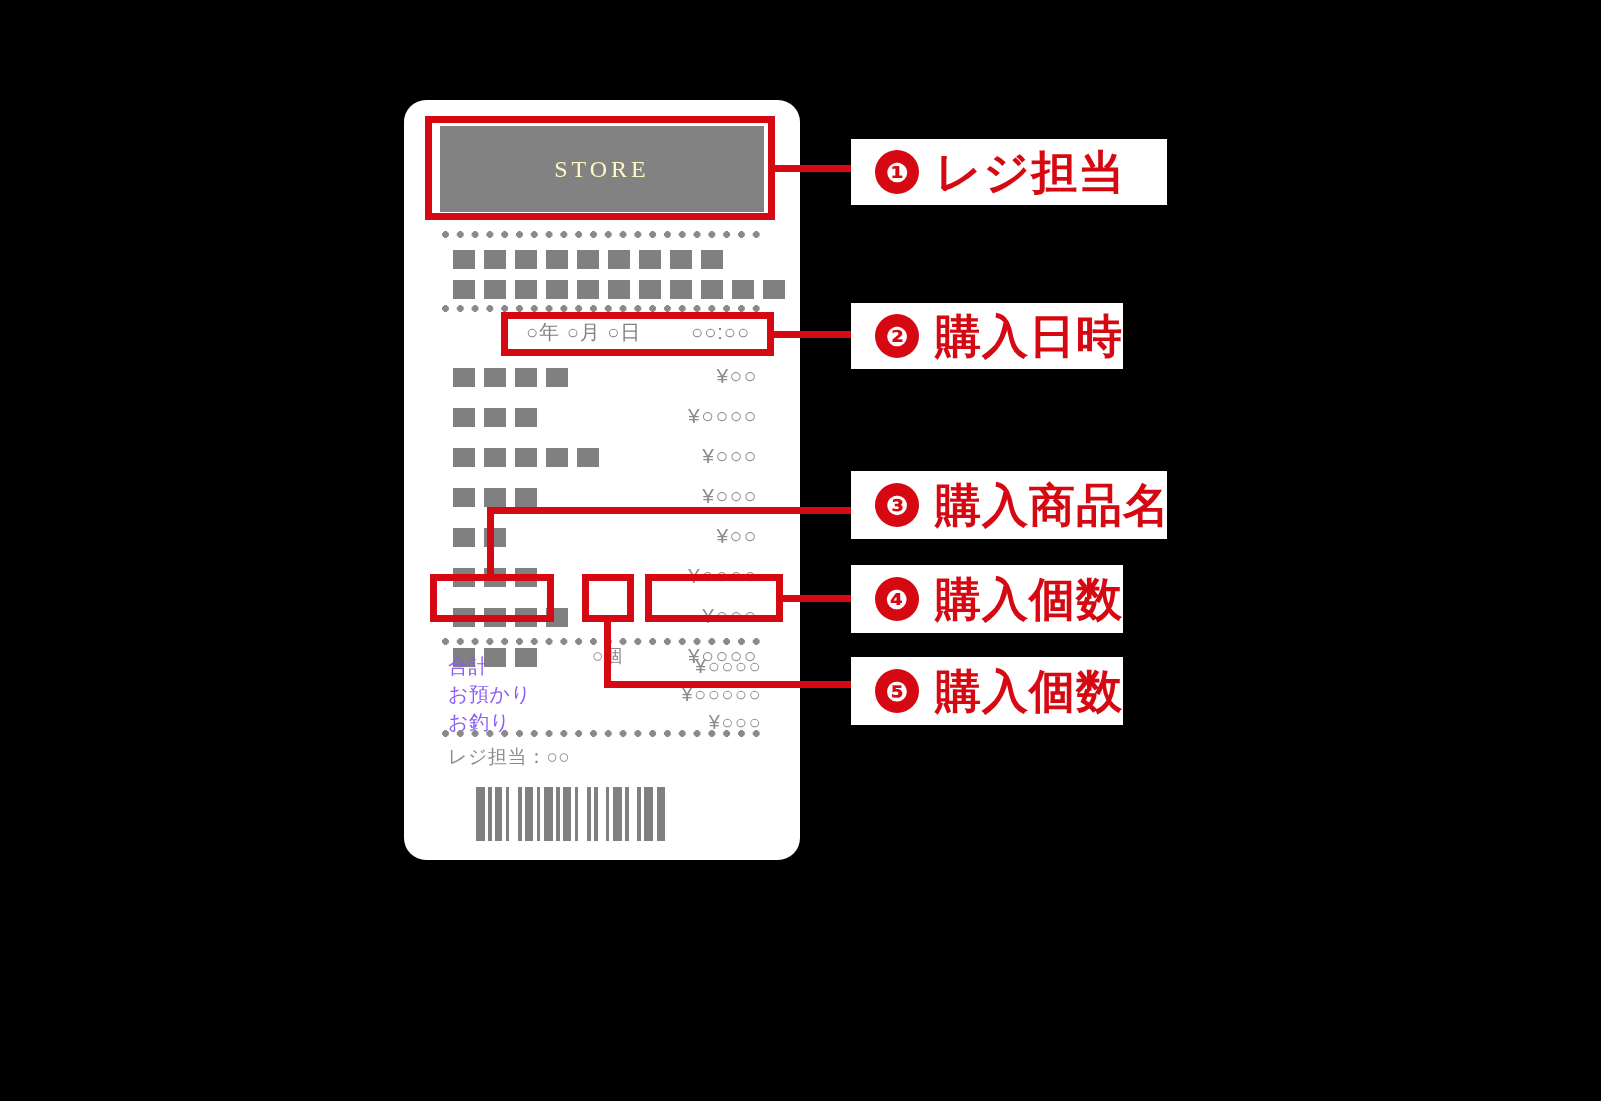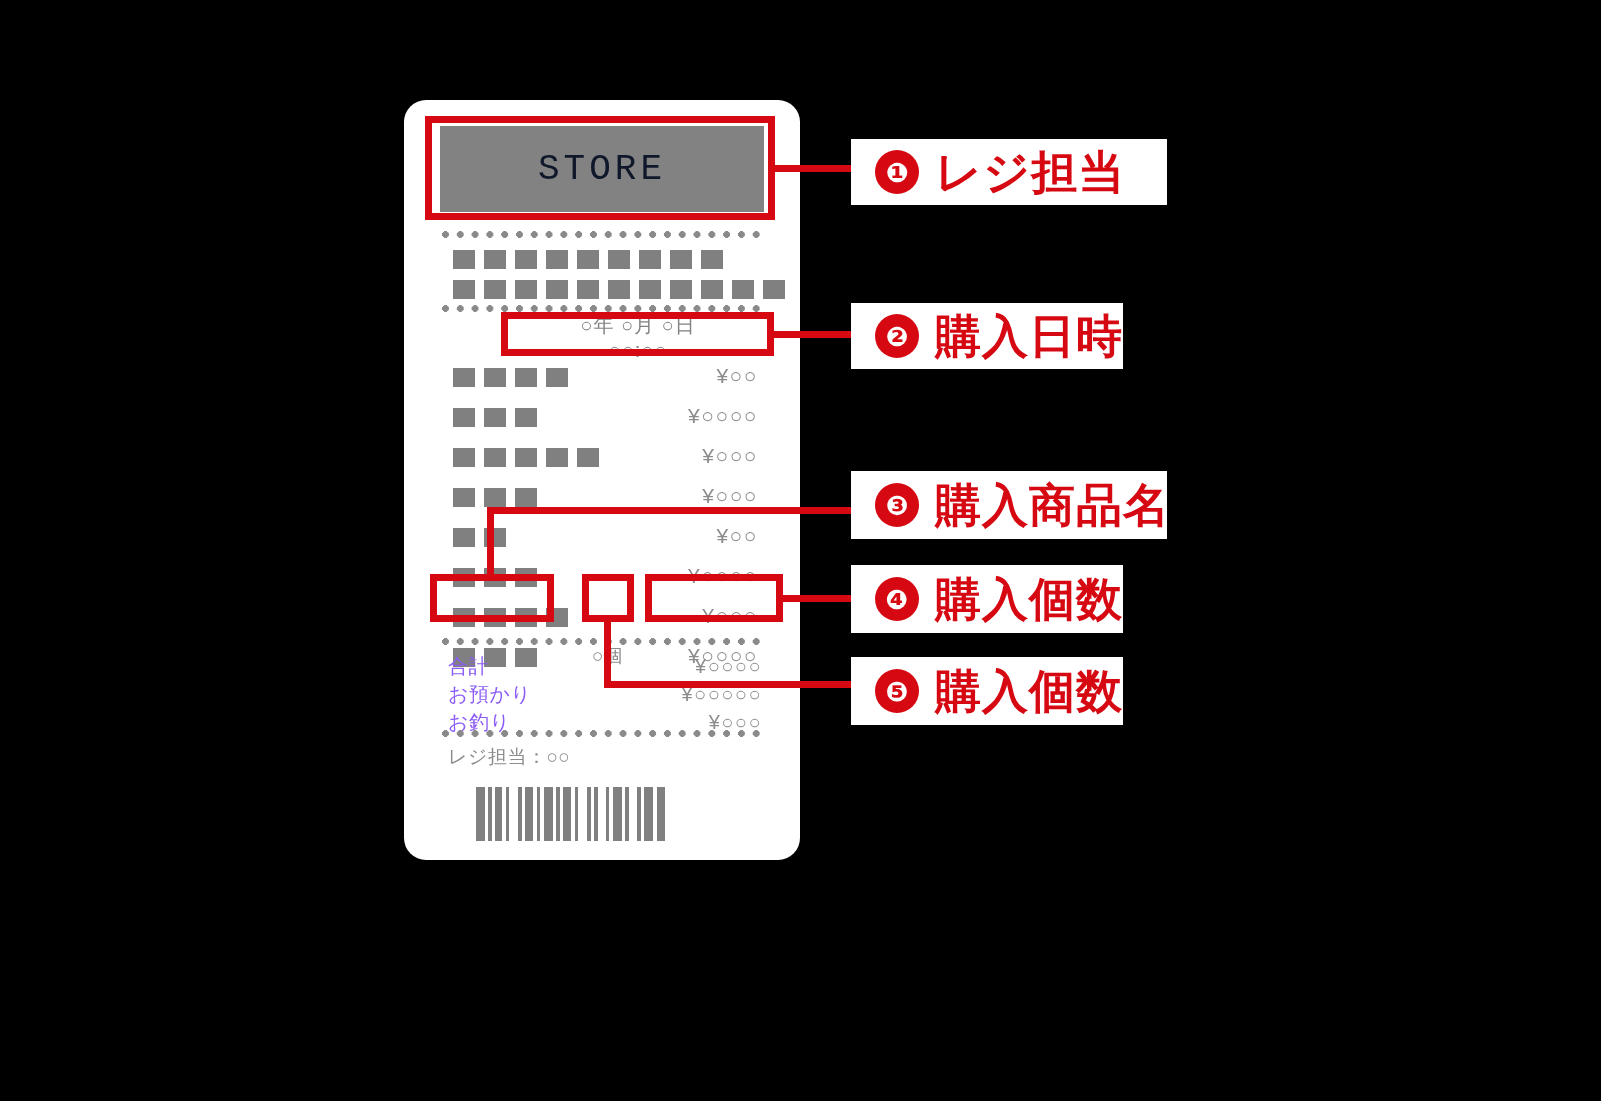--- a/index.html
+++ b/index.html
@@ -42,23 +42,23 @@
     left: 36px;
     top: 26px;
     width: 324px;
     height: 86px;
     background: #828282;
     display: flex;
     align-items: center;
     justify-content: center;
   }
   #store-banner .store-text {
-    font-family: Liberation Mono, monospace;
-    font-size: 36px;
-    color: #0f172a;
+    font-family: Liberation Serif, serif;
+    font-size: 24px;
+    color: #fef9c3;
     letter-spacing: 4px;
   }
 
   
   .dotline {
     position: absolute;
     height: 7px;
     background-image: radial-gradient(circle at 3.5px 3.5px, #8a8a8a 3.3px, transparent 3.6px);
     background-size: 14.8px 7px;
     background-repeat: repeat-x;
@@ -88,21 +88,20 @@
   #date-row {
     position: absolute;
     left: 108px;
     top: 212px;
     width: 252px;
     height: 40px;
     display: flex;
     align-items: center;
     justify-content: space-between;
     padding: 0 14px;
-    flex-direction: column;
   }
   #date-row .dtxt {
     font-size: 20px;
     color: #828282;
     letter-spacing: 1px;
     white-space: nowrap;
   }
 
   
   .item-line {

